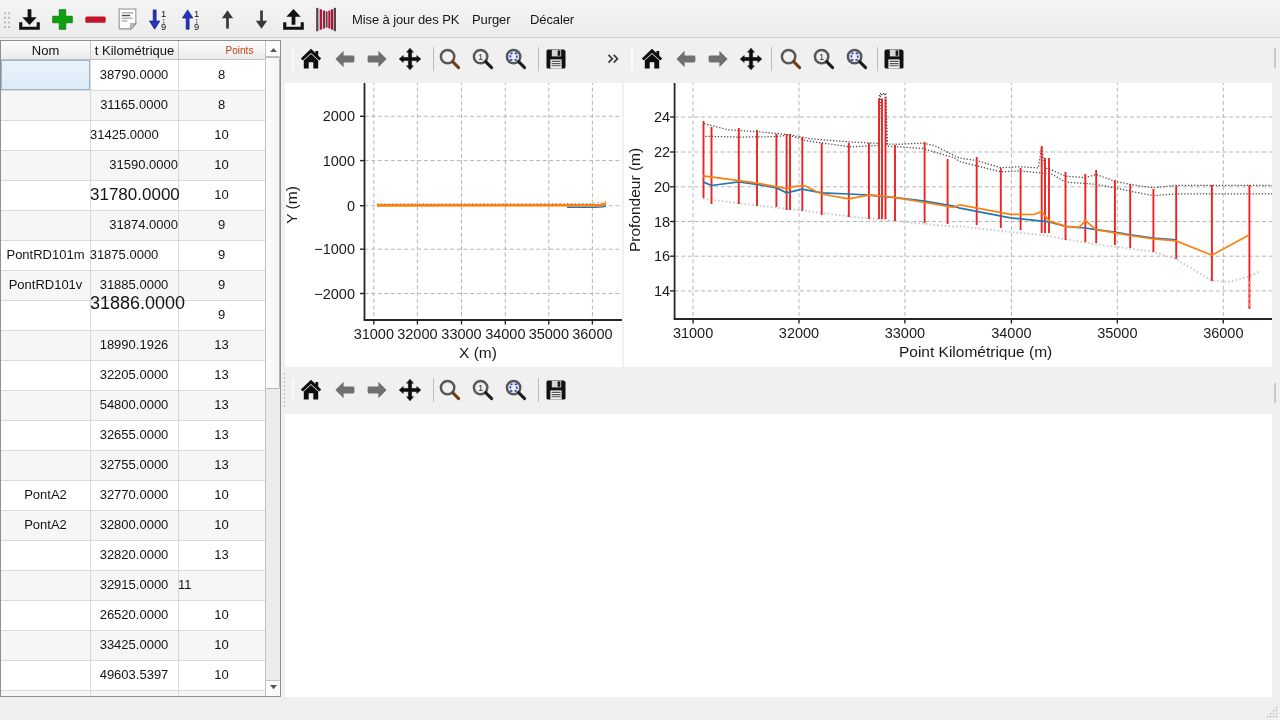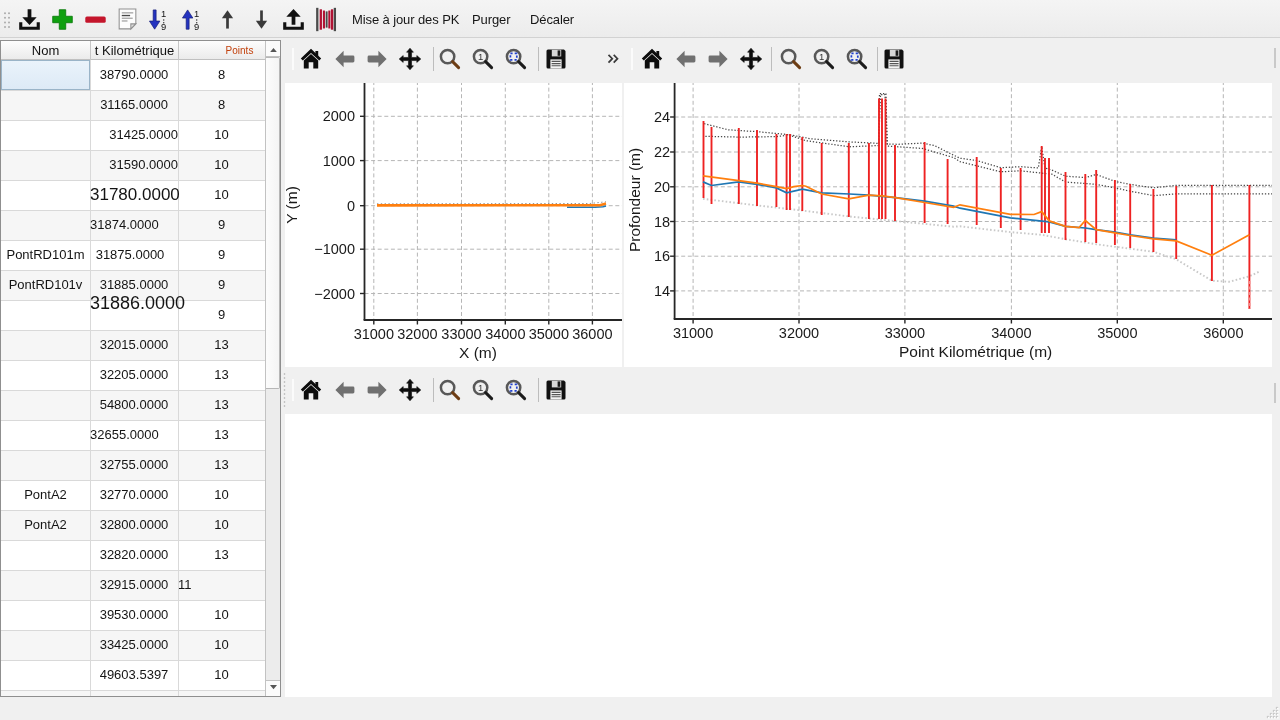--- a/index.html
+++ b/index.html
@@ -196,57 +196,57 @@
 <div class="abs" style="left:1px;top:41px;width:264px;height:19px;background:linear-gradient(#fdfdfd,#ebebeb);border-bottom:1px solid #c0c0c0"></div>
 <div class="abs" style="left:90px;top:41px;width:1px;height:19px;background:#c6c6c6"></div>
 <div class="abs" style="left:178px;top:41px;width:1px;height:19px;background:#c6c6c6"></div>
 <div style="position:absolute;font-size:13px;color:#111;text-align:center;line-height:19px;overflow:hidden;white-space:nowrap;left:1px;top:41px;width:89px">Nom</div>
 <div style="position:absolute;font-size:13px;color:#111;text-align:center;line-height:19px;overflow:hidden;white-space:nowrap;left:92px;top:41px;width:85px">t Kilométrique</div>
 <div style="position:absolute;font-size:10px;color:#c2410c;text-align:center;line-height:19px;overflow:hidden;white-space:nowrap;left:196px;top:41px;width:87px">Points</div>
 <div style="position:absolute;font-size:13px;color:#141414;text-align:center;line-height:30px;white-space:nowrap;left:90px;top:60px;width:88px">38790.0000</div>
 <div style="position:absolute;font-size:13px;color:#141414;text-align:center;line-height:30px;white-space:nowrap;left:178px;top:60px;width:87px">8</div>
 <div style="position:absolute;font-size:13px;color:#141414;text-align:center;line-height:30px;white-space:nowrap;left:90px;top:90px;width:88px">31165.0000</div>
 <div style="position:absolute;font-size:13px;color:#141414;text-align:center;line-height:30px;white-space:nowrap;left:178px;top:90px;width:87px">8</div>
-<div style="position:absolute;font-size:13px;color:#141414;text-align:right;line-height:30px;white-space:nowrap;left:90px;top:120px;width:88px">31425.0000</div>
+<div style="position:absolute;font-size:13px;color:#141414;text-align:left;line-height:30px;white-space:nowrap;left:90px;top:120px;width:88px">31425.0000</div>
 <div style="position:absolute;font-size:13px;color:#141414;text-align:center;line-height:30px;white-space:nowrap;left:178px;top:120px;width:87px">10</div>
 <div style="position:absolute;font-size:13px;color:#141414;text-align:right;line-height:30px;white-space:nowrap;left:90px;top:150px;width:88px">31590.0000</div>
 <div style="position:absolute;font-size:13px;color:#141414;text-align:center;line-height:30px;white-space:nowrap;left:178px;top:150px;width:87px">10</div>
 <div style="position:absolute;font-size:17px;color:#141414;text-align:left;line-height:30px;white-space:nowrap;left:90px;top:180px;width:88px">31780.0000</div>
 <div style="position:absolute;font-size:13px;color:#141414;text-align:center;line-height:30px;white-space:nowrap;left:178px;top:180px;width:87px">10</div>
-<div style="position:absolute;font-size:13px;color:#141414;text-align:left;line-height:30px;white-space:nowrap;left:90px;top:210px;width:88px">31874.0000</div>
+<div style="position:absolute;font-size:13px;color:#141414;text-align:right;line-height:30px;white-space:nowrap;left:90px;top:210px;width:88px">31874.0000</div>
 <div style="position:absolute;font-size:13px;color:#141414;text-align:center;line-height:30px;white-space:nowrap;left:178px;top:210px;width:87px">9</div>
 <div style="position:absolute;font-size:13px;color:#141414;text-align:center;line-height:30px;white-space:nowrap;left:1px;top:240px;width:89px">PontRD101m</div>
-<div style="position:absolute;font-size:13px;color:#141414;text-align:center;line-height:30px;white-space:nowrap;left:86px;top:240px;width:88px">31875.0000</div>
+<div style="position:absolute;font-size:13px;color:#141414;text-align:center;line-height:30px;white-space:nowrap;left:80px;top:240px;width:88px">31875.0000</div>
 <div style="position:absolute;font-size:13px;color:#141414;text-align:center;line-height:30px;white-space:nowrap;left:178px;top:240px;width:87px">9</div>
 <div style="position:absolute;font-size:13px;color:#141414;text-align:center;line-height:30px;white-space:nowrap;left:1px;top:270px;width:89px">PontRD101v</div>
 <div style="position:absolute;font-size:13px;color:#141414;text-align:center;line-height:30px;white-space:nowrap;left:90px;top:270px;width:88px">31885.0000</div>
 <div style="position:absolute;font-size:13px;color:#141414;text-align:center;line-height:30px;white-space:nowrap;left:178px;top:270px;width:87px">9</div>
 <div style="position:absolute;font-size:18px;color:#141414;text-align:center;line-height:30px;white-space:nowrap;left:90px;top:288px;width:88px">31886.0000</div>
 <div style="position:absolute;font-size:13px;color:#141414;text-align:center;line-height:30px;white-space:nowrap;left:178px;top:300px;width:87px">9</div>
-<div style="position:absolute;font-size:13px;color:#141414;text-align:center;line-height:30px;white-space:nowrap;left:90px;top:330px;width:88px">32015.0000</div>
+<div style="position:absolute;font-size:13px;color:#141414;text-align:center;line-height:30px;white-space:nowrap;left:90px;top:330px;width:88px">18990.1926</div>
 <div style="position:absolute;font-size:13px;color:#141414;text-align:center;line-height:30px;white-space:nowrap;left:178px;top:330px;width:87px">13</div>
 <div style="position:absolute;font-size:13px;color:#141414;text-align:center;line-height:30px;white-space:nowrap;left:90px;top:360px;width:88px">32205.0000</div>
 <div style="position:absolute;font-size:13px;color:#141414;text-align:center;line-height:30px;white-space:nowrap;left:178px;top:360px;width:87px">13</div>
 <div style="position:absolute;font-size:13px;color:#141414;text-align:center;line-height:30px;white-space:nowrap;left:90px;top:390px;width:88px">54800.0000</div>
 <div style="position:absolute;font-size:13px;color:#141414;text-align:center;line-height:30px;white-space:nowrap;left:178px;top:390px;width:87px">13</div>
-<div style="position:absolute;font-size:13px;color:#141414;line-height:30px;white-space:nowrap;left:90px;top:420px;width:88px">32655.0000</div>
+<div style="position:absolute;font-size:13px;color:#141414;text-align:center;line-height:30px;white-space:nowrap;left:90px;top:420px;width:88px">32655.0000</div>
 <div style="position:absolute;font-size:13px;color:#141414;text-align:center;line-height:30px;white-space:nowrap;left:178px;top:420px;width:87px">13</div>
 <div style="position:absolute;font-size:13px;color:#141414;text-align:center;line-height:30px;white-space:nowrap;left:90px;top:450px;width:88px">32755.0000</div>
 <div style="position:absolute;font-size:13px;color:#141414;text-align:center;line-height:30px;white-space:nowrap;left:178px;top:450px;width:87px">13</div>
 <div style="position:absolute;font-size:13px;color:#141414;text-align:center;line-height:30px;white-space:nowrap;left:1px;top:480px;width:89px">PontA2</div>
 <div style="position:absolute;font-size:13px;color:#141414;text-align:center;line-height:30px;white-space:nowrap;left:90px;top:480px;width:88px">32770.0000</div>
 <div style="position:absolute;font-size:13px;color:#141414;text-align:center;line-height:30px;white-space:nowrap;left:178px;top:480px;width:87px">10</div>
 <div style="position:absolute;font-size:13px;color:#141414;text-align:center;line-height:30px;white-space:nowrap;left:1px;top:510px;width:89px">PontA2</div>
 <div style="position:absolute;font-size:13px;color:#141414;text-align:center;line-height:30px;white-space:nowrap;left:90px;top:510px;width:88px">32800.0000</div>
 <div style="position:absolute;font-size:13px;color:#141414;text-align:center;line-height:30px;white-space:nowrap;left:178px;top:510px;width:87px">10</div>
 <div style="position:absolute;font-size:13px;color:#141414;text-align:center;line-height:30px;white-space:nowrap;left:90px;top:540px;width:88px">32820.0000</div>
 <div style="position:absolute;font-size:13px;color:#141414;text-align:center;line-height:30px;white-space:nowrap;left:178px;top:540px;width:87px">13</div>
 <div style="position:absolute;font-size:13px;color:#141414;text-align:center;line-height:30px;white-space:nowrap;left:90px;top:570px;width:88px">32915.0000</div>
 <div style="position:absolute;font-size:13px;color:#141414;text-align:left;line-height:30px;white-space:nowrap;left:178px;top:570px;width:87px">11</div>
-<div style="position:absolute;font-size:13px;color:#141414;text-align:center;line-height:30px;white-space:nowrap;left:90px;top:600px;width:88px">39530.0000</div>
+<div style="position:absolute;font-size:13px;color:#141414;text-align:center;line-height:30px;white-space:nowrap;left:90px;top:600px;width:88px">26520.0000</div>
 <div style="position:absolute;font-size:13px;color:#141414;text-align:center;line-height:30px;white-space:nowrap;left:178px;top:600px;width:87px">10</div>
 <div style="position:absolute;font-size:13px;color:#141414;text-align:center;line-height:30px;white-space:nowrap;left:90px;top:630px;width:88px">33425.0000</div>
 <div style="position:absolute;font-size:13px;color:#141414;text-align:center;line-height:30px;white-space:nowrap;left:178px;top:630px;width:87px">10</div>
 <div style="position:absolute;font-size:13px;color:#141414;text-align:center;line-height:30px;white-space:nowrap;left:90px;top:660px;width:88px">49603.5397</div>
 <div style="position:absolute;font-size:13px;color:#141414;text-align:center;line-height:30px;white-space:nowrap;left:178px;top:660px;width:87px">10</div>
 <div class="abs" style="left:265px;top:41px;width:15px;height:655px;background:#ececec;border-left:1px solid #c2c2c2"></div>
 <div class="abs" style="left:266px;top:41px;width:14px;height:16px;background:#fbfbfb;border-bottom:1px solid #c2c2c2"></div>
 <svg class="abs" style="left:269.5px;top:47.5px" width="7" height="4.5">
     <path d="M0 4.2 L3.5 0 L7 4.2 Z" fill="#555"></path>
   </svg>

